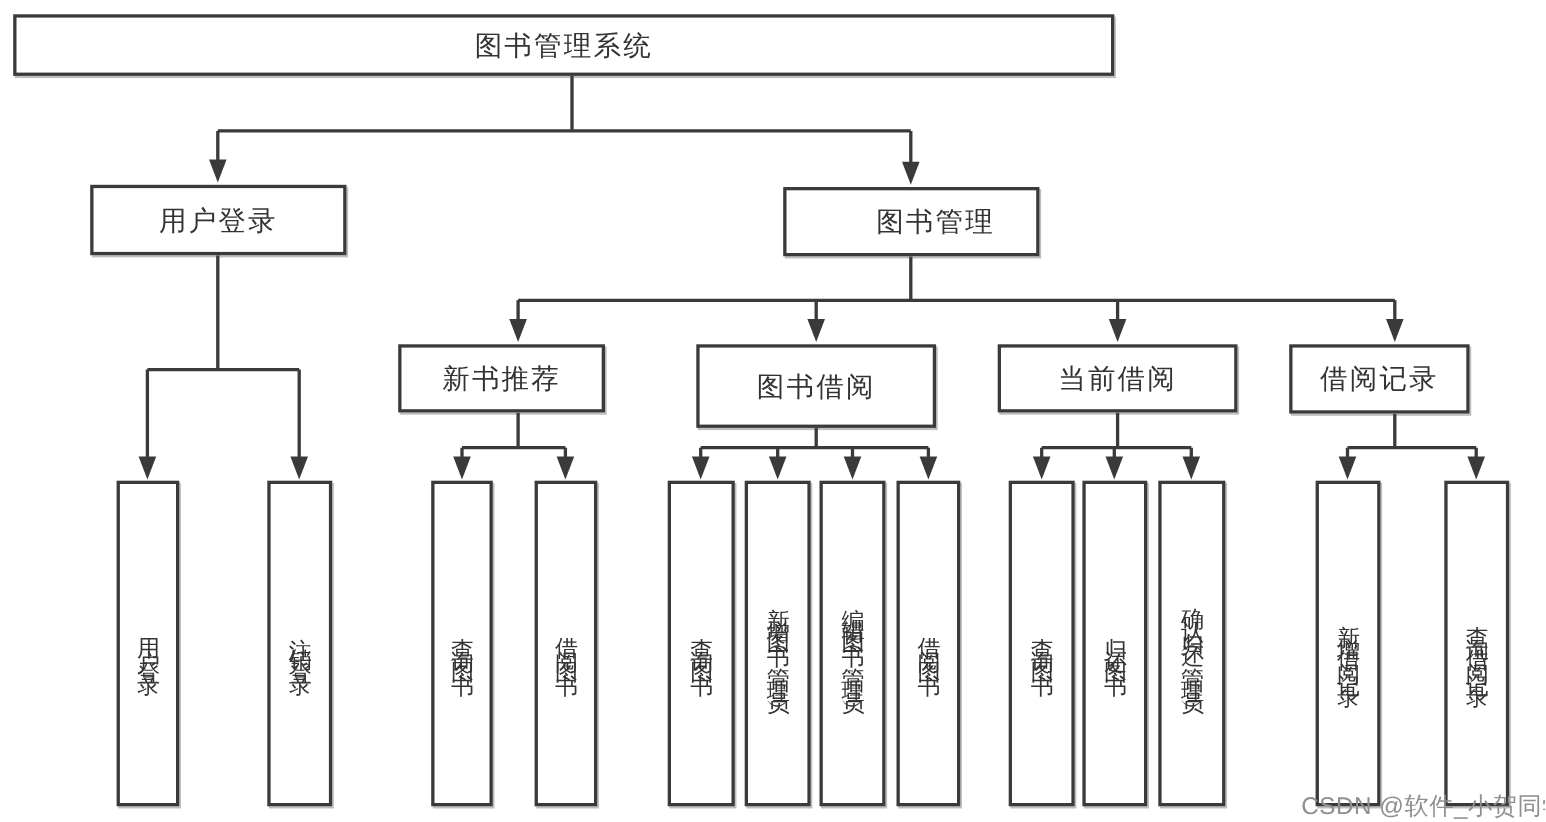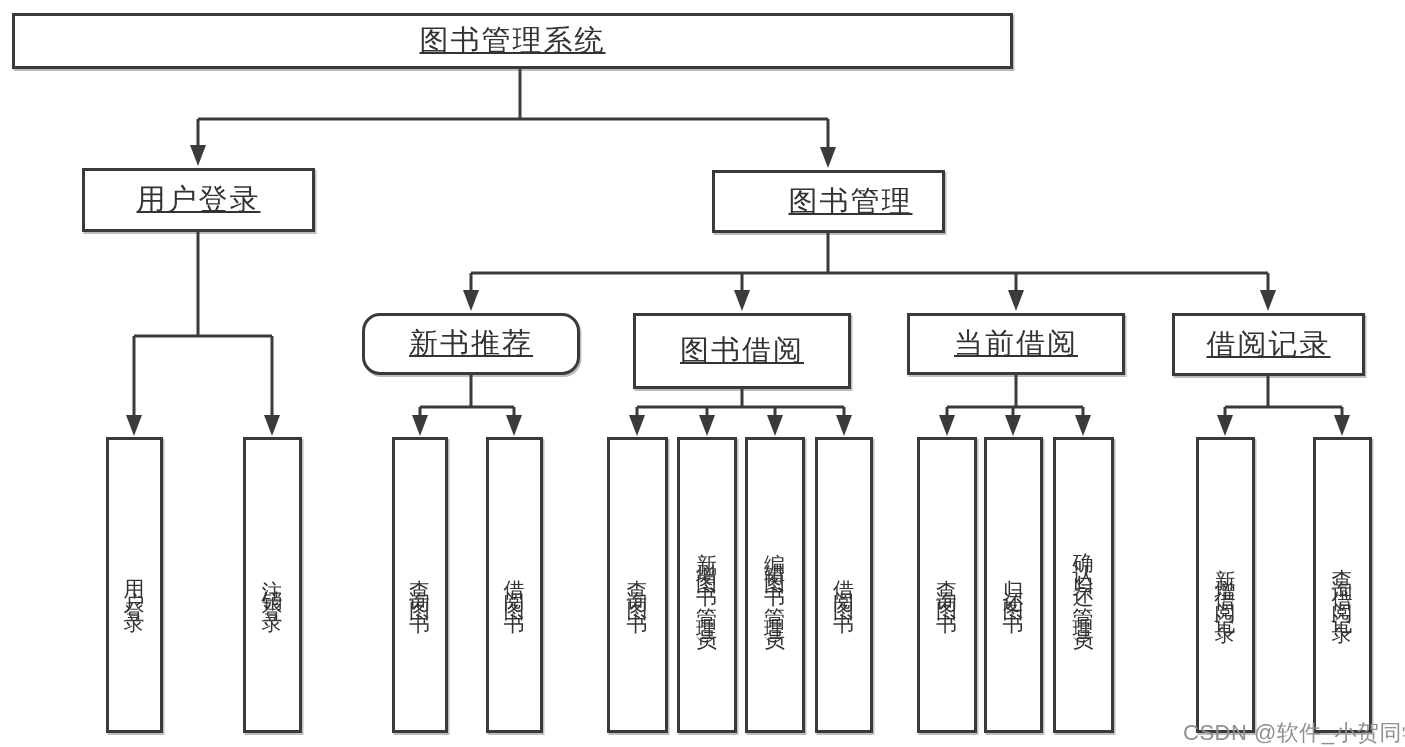--- a/index.html
+++ b/index.html
@@ -6,21 +6,21 @@
   #canvas{
     position:relative;width:1405px;height:747px;background:#ffffff;overflow:hidden;
     font-family:"Liberation Sans","DejaVu Sans",sans-serif;color:#333333;
   }
   #wires{position:absolute;left:0;top:0;width:1405px;height:747px;}
   .box{
     position:absolute;box-sizing:border-box;background:#ffffff;
     border:3px solid #3a3a3a;display:flex;align-items:center;justify-content:center;
     box-shadow:1.5px 2px 0 rgba(70,70,70,0.35);
   }
-  .hlabel{font-size:29px;letter-spacing:2px;color:#333;white-space:nowrap;text-decoration:underline;}
+  .hlabel{font-size:25px;letter-spacing:2px;color:#333;white-space:nowrap;}
   .leaf .vlabel{
     writing-mode:vertical-rl;text-orientation:mixed;
     font-size:21px;letter-spacing:11px;color:#333;line-height:1.1;
   }
   #watermark{
     position:absolute;left:1183px;top:718px;width:222px;
     font-size:22px;letter-spacing:0.5px;color:#8f8f8f;white-space:nowrap;z-index:5;
   }
   .wire{stroke:#3a3a3a;stroke-width:3;fill:none;}
   .arrow{fill:#3a3a3a;stroke:none;}
@@ -84,30 +84,30 @@
     <span class="hlabel">图书管理系统</span>
   </div>
 
   <div class="box" style="left:82px;top:168px;width:233px;height:64px;">
     <span class="hlabel">用户登录</span>
   </div>
   <div class="box" style="left:712px;top:170px;width:233px;height:63px;padding-left:44px;">
     <span class="hlabel">图书管理</span>
   </div>
 
-  <div class="box" style="left:362px;top:313px;width:218px;height:62px;border-radius:18px;">
+  <div class="box" style="left:362px;top:313px;width:188px;height:62px;">
     <span class="hlabel">新书推荐</span>
   </div>
   <div class="box" style="left:633px;top:313px;width:218px;height:76px;">
     <span class="hlabel">图书借阅</span>
   </div>
   <div class="box" style="left:907px;top:313px;width:218px;height:62px;">
     <span class="hlabel">当前借阅</span>
   </div>
-  <div class="box" style="left:1172px;top:313px;width:193px;height:63px;">
+  <div class="box" style="left:1172px;top:313px;width:164px;height:63px;">
     <span class="hlabel">借阅记录</span>
   </div>
 
   <div class="box leaf" style="left:106px;top:437px;width:57px;height:296px;">
     <span class="vlabel">用户登录</span>
   </div>
   <div class="box leaf" style="left:243px;top:437px;width:59px;height:296px;">
     <span class="vlabel">注销登录</span>
   </div>
 

